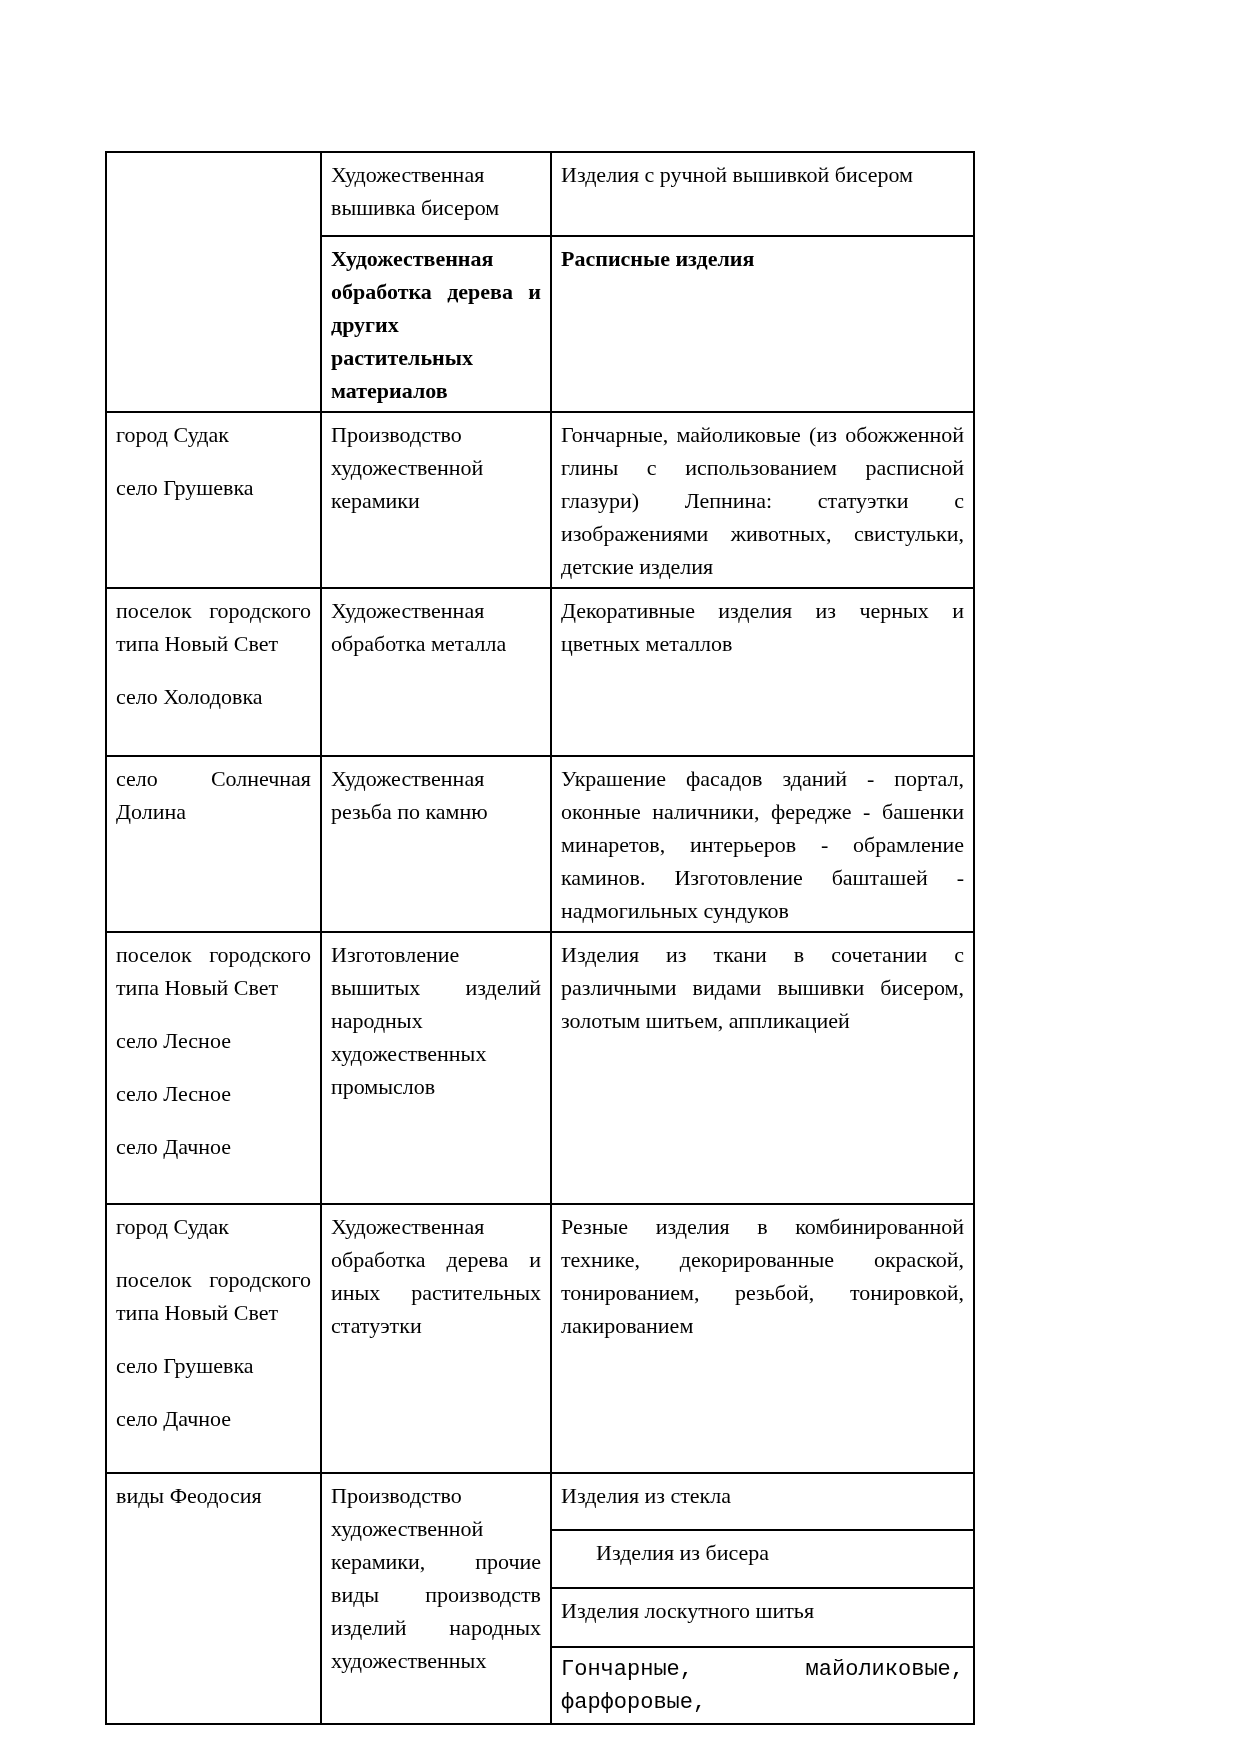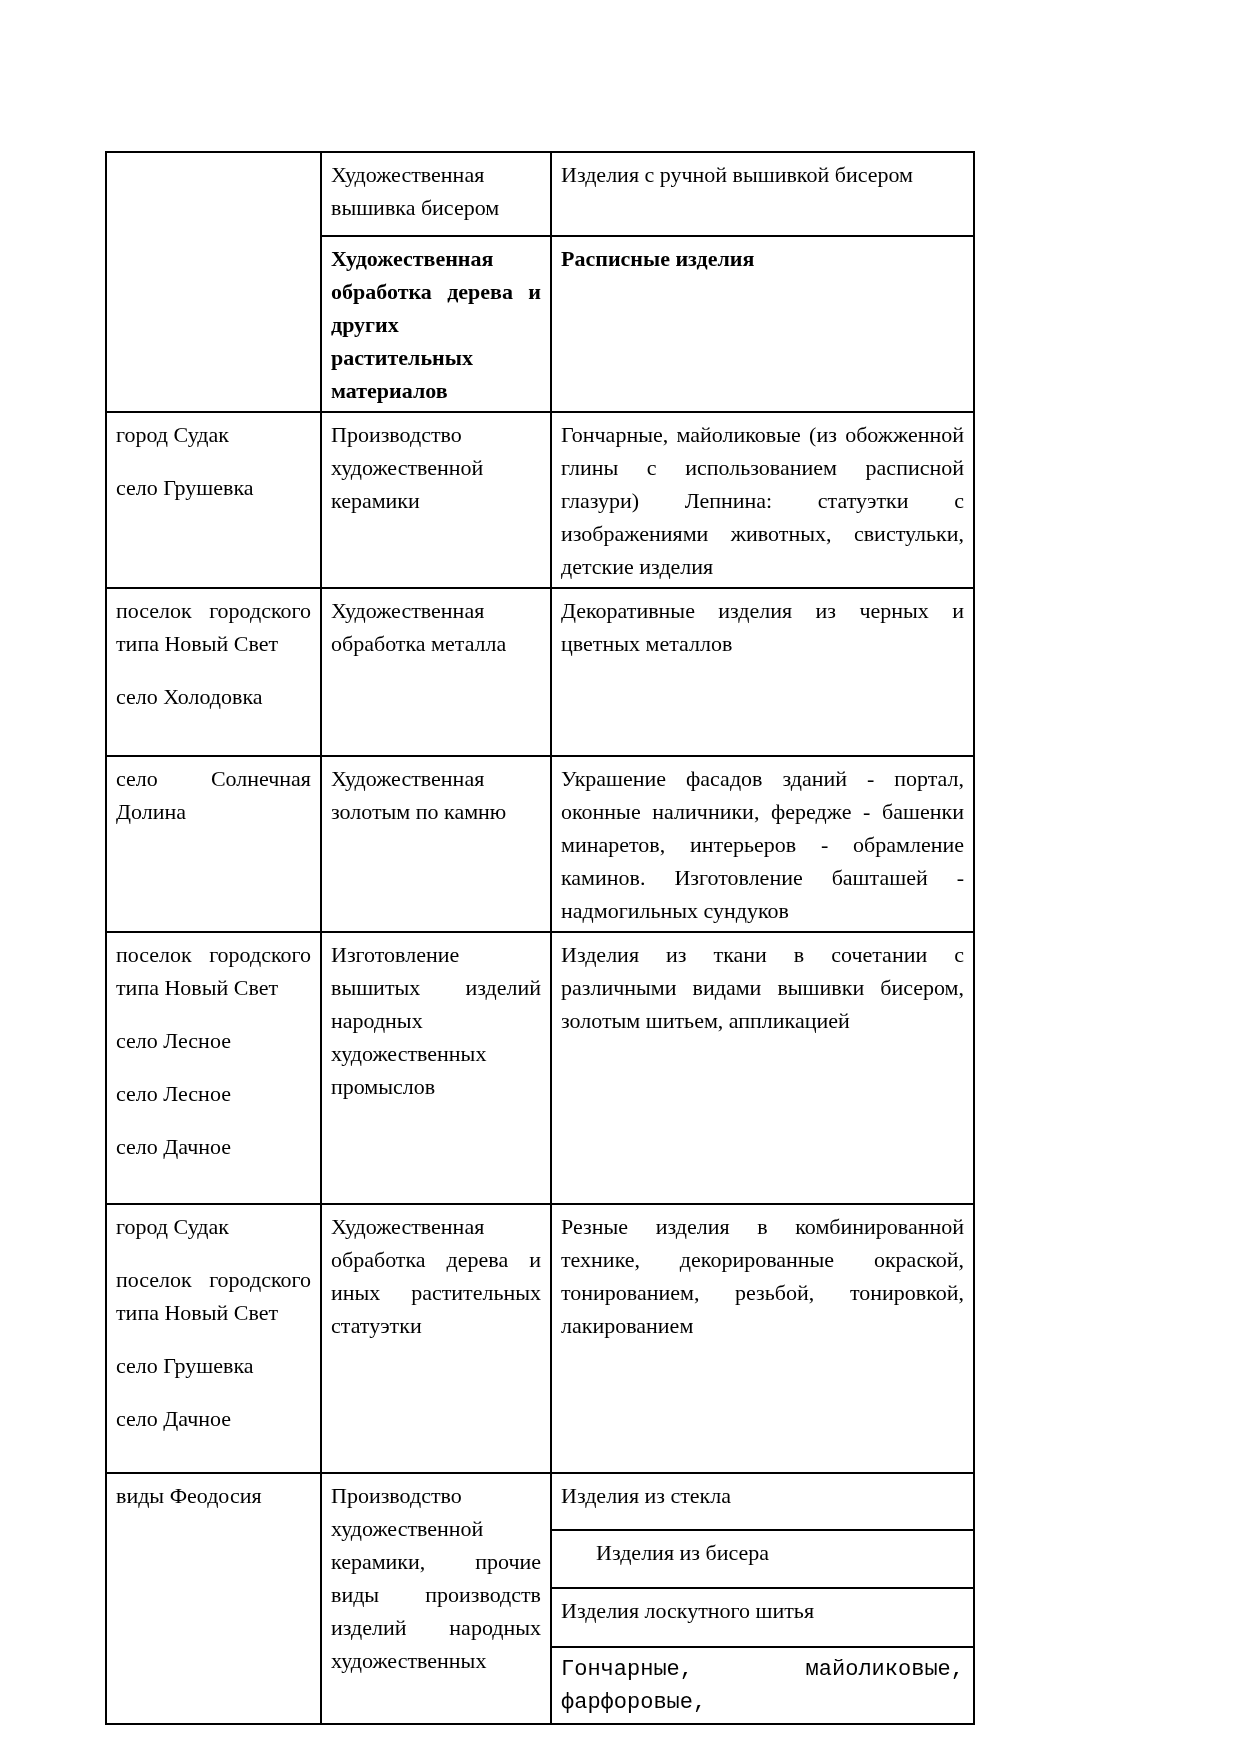--- a/index.html
+++ b/index.html
@@ -102,21 +102,21 @@
         </td>
         <td class="items">
           <p>Декоративные изделия из черных и цветных металлов</p>
         </td>
       </tr>
       <tr class="r5">
         <td class="loc">
           <p>село Солнечная Долина</p>
         </td>
         <td class="prod">
-          <p>Художественная золотым по камню</p>
+          <p>Художественная резьба по камню</p>
         </td>
         <td class="items">
           <p>Украшение фасадов зданий - портал, оконные наличники, фередже - башенки минаретов, интерьеров - обрамление каминов. Изготовление башташей - надмогильных сундуков</p>
         </td>
       </tr>
       <tr class="r6">
         <td class="loc">
           <p>поселок городского типа Новый Свет</p>
           <p>село Лесное</p>
           <p>село Лесное</p>

